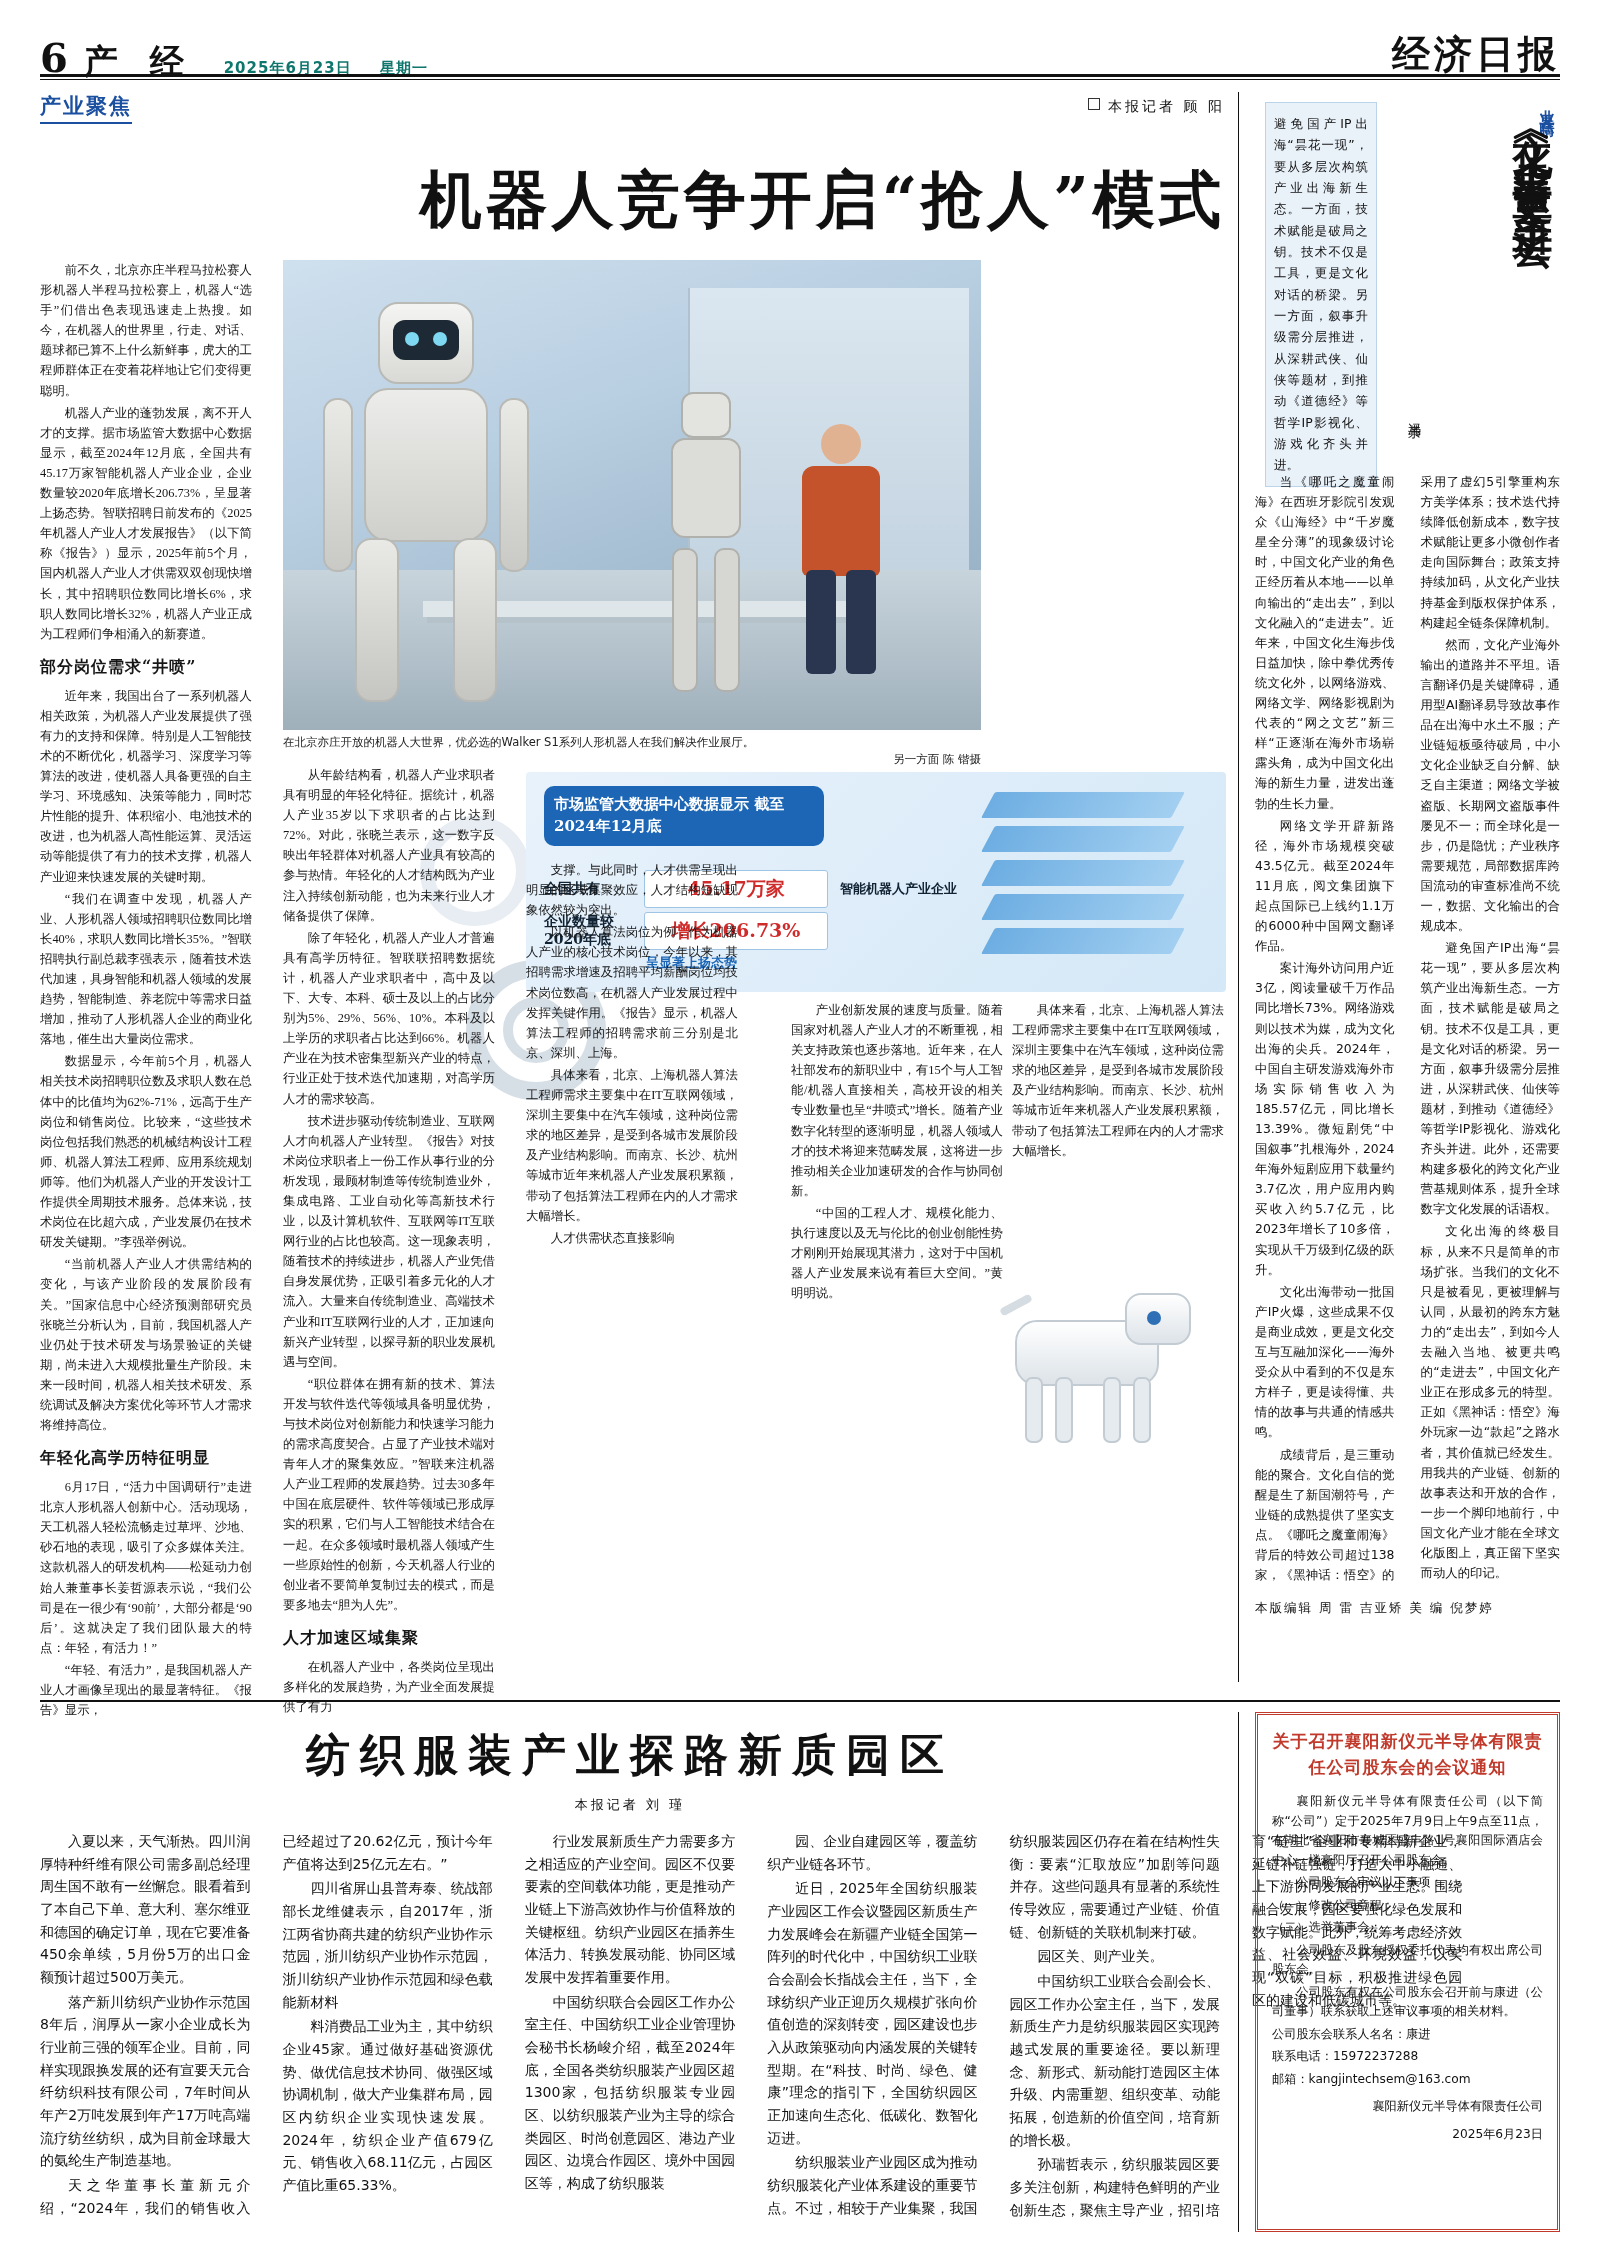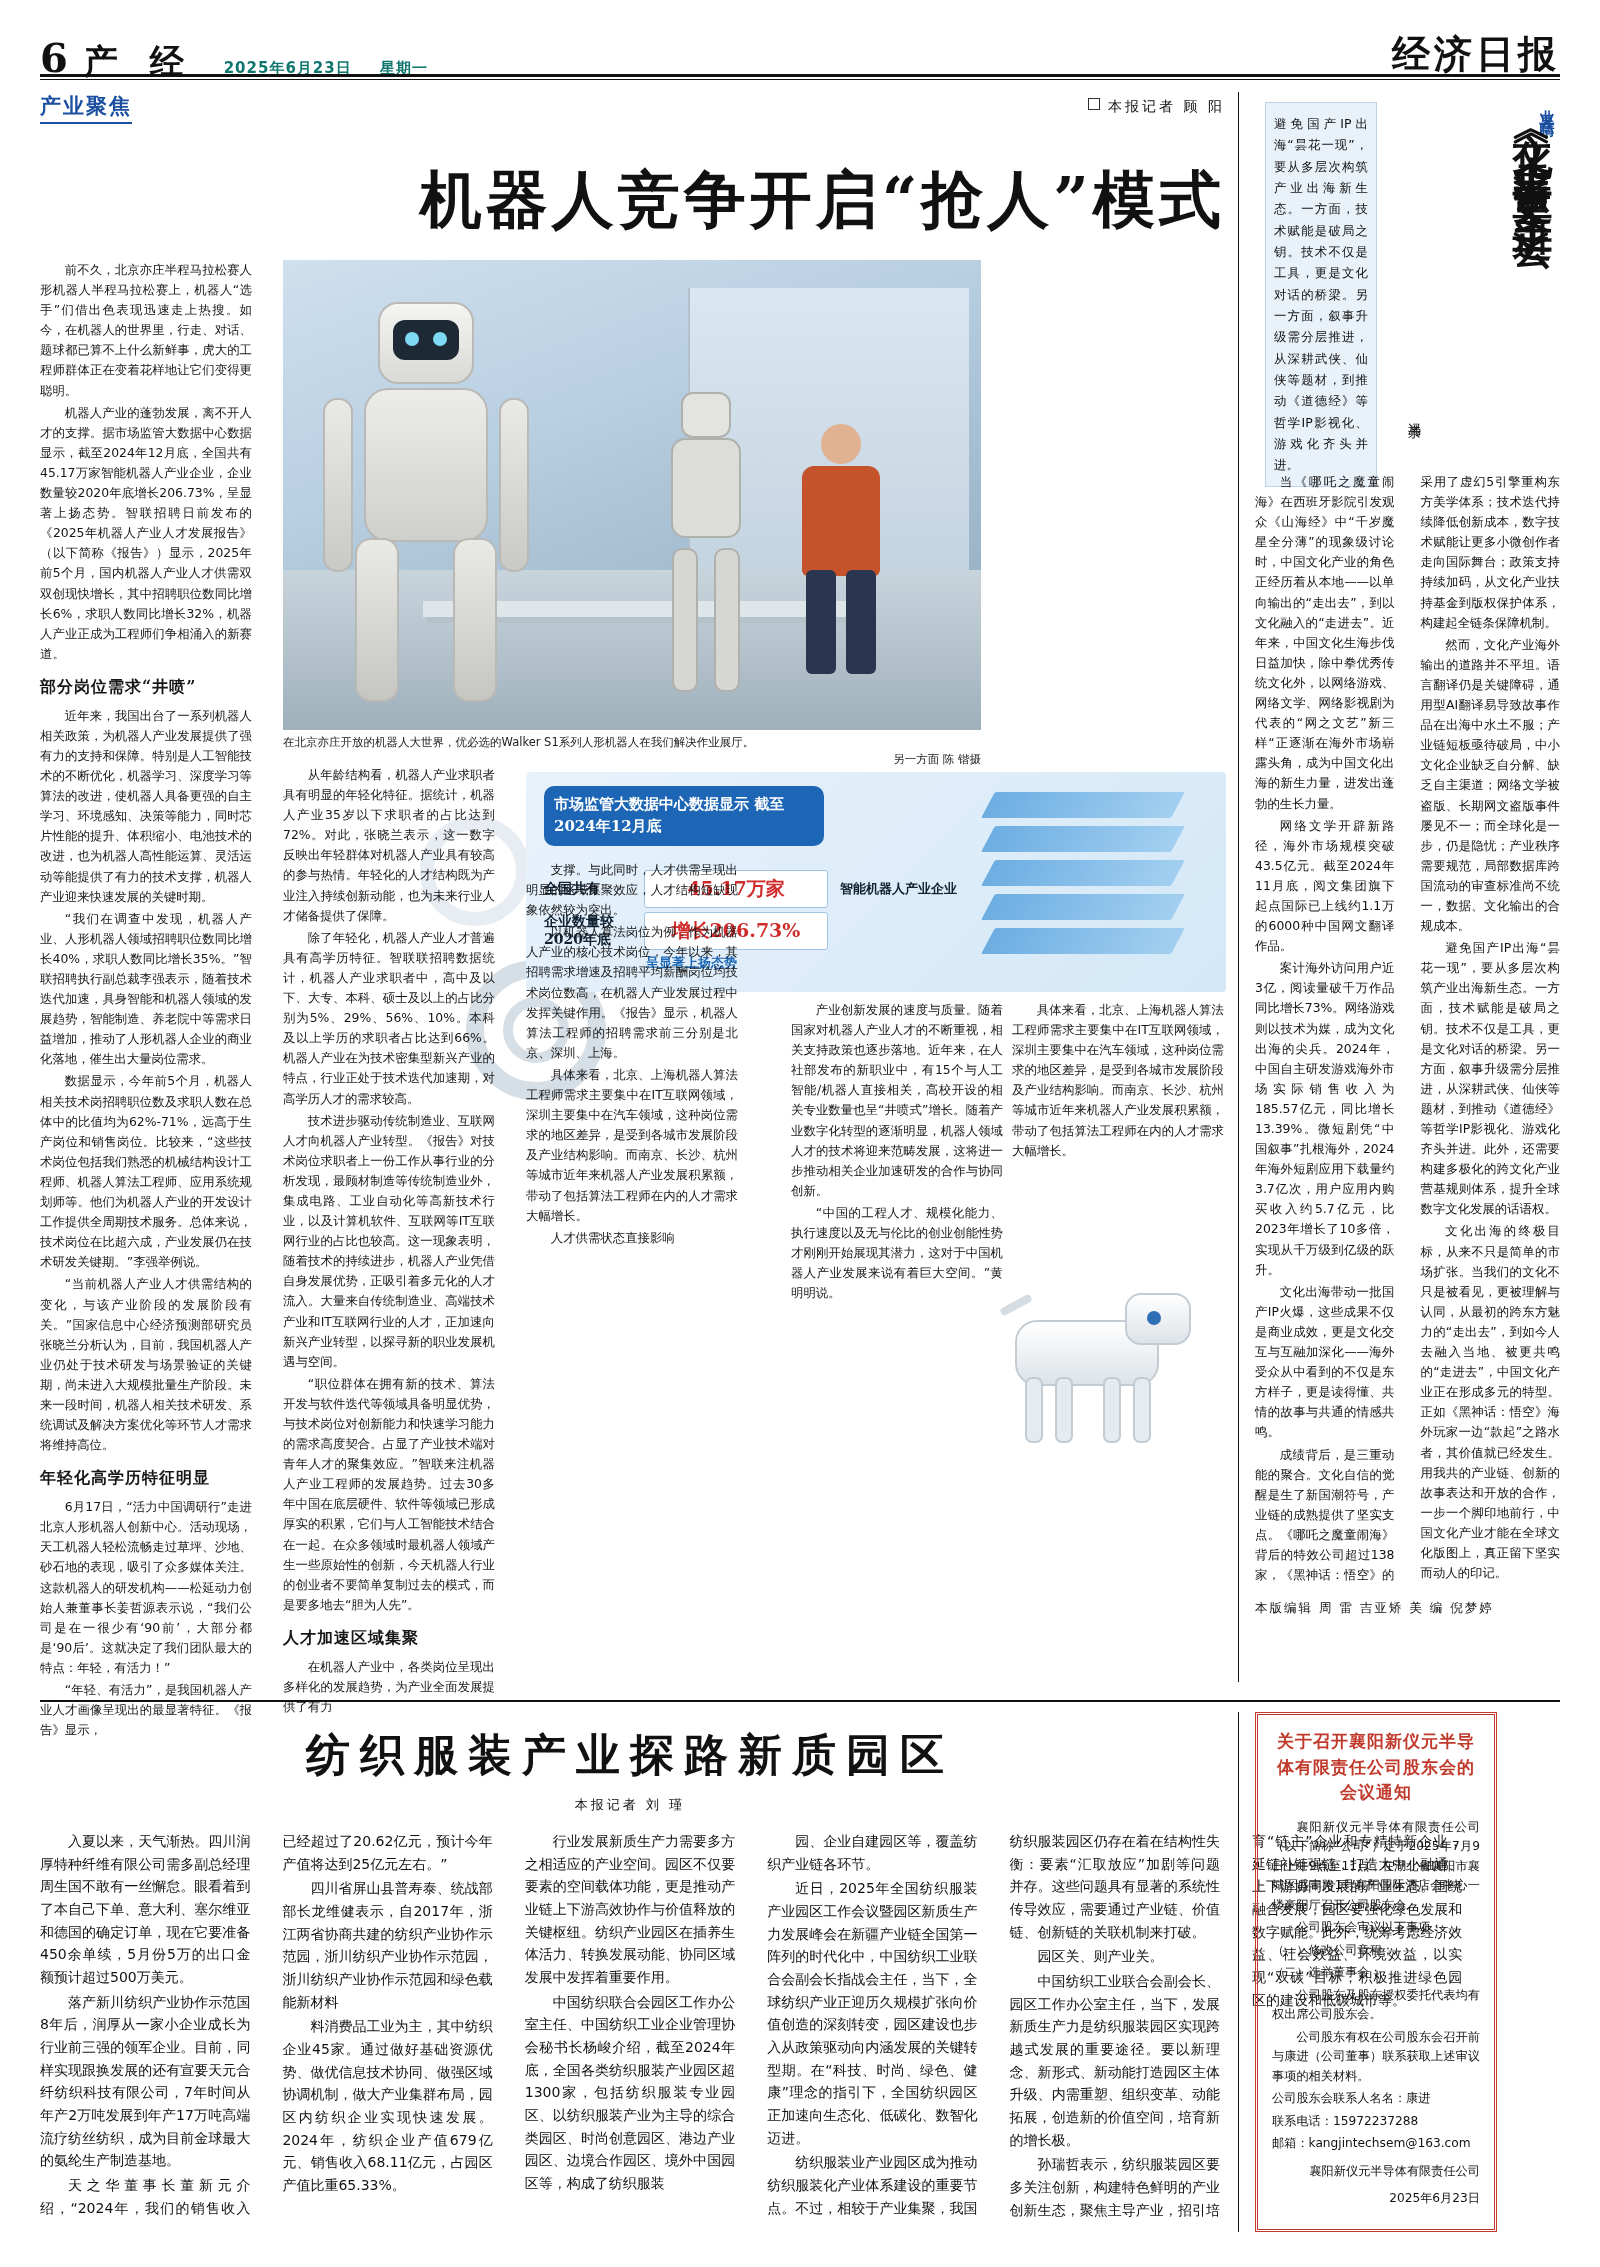--- a/index.html
+++ b/index.html
@@ -159,21 +159,21 @@
   }
   .col {
     position: absolute;
     top: 0;
     width: 212px;
     font-size: 12.4px;
     line-height: 1.62;
     text-align: justify;
     color: #161616;
   }
-  .col p { margin: 0 0 2px 0; text-indent: 2em; }
+  .col p { margin: 0 0 2px 0; text-indent: 2em; font-family: Liberation Serif, serif; }
   .subhead {
     font-family: "DejaVu Serif", "Liberation Serif", serif;
     font-weight: 700;
     font-size: 16px;
     letter-spacing: 1px;
     margin: 10px 0 6px 0;
     text-indent: 0;
   }
   .c1 { left: 0; }
   .c2 { left: 243px; top: 505px; width: 212px;}
@@ -416,21 +416,21 @@
     position:absolute; left:0; top:118px; width:1180px; height:400px;
     column-count:5; column-gap:32px;
     font-size:14px; line-height:1.62; text-align:justify;
   }
   .bbody p { margin:0 0 2px 0; text-indent:2em; }
 
   .vdiv2 { position:absolute; left:1198px; top:0; width:1px; height:520px; background:#111;}
 
   
   .notice {
-    position:absolute; left:1215px; top:0px; width:242px; height:520px;
+    position:absolute; left:1215px; top:0px; width:305px; height:520px;
     border:3px double #c0392b;
     box-sizing:border-box;
     padding:14px 14px;
   }
   .notice h3 {
     margin:0 0 12px 0;
     font-family:"DejaVu Serif","Liberation Serif",serif;
     font-size:17px; font-weight:700; color:#c0392b; text-align:center; line-height:1.5;
     letter-spacing:1px;
   }

